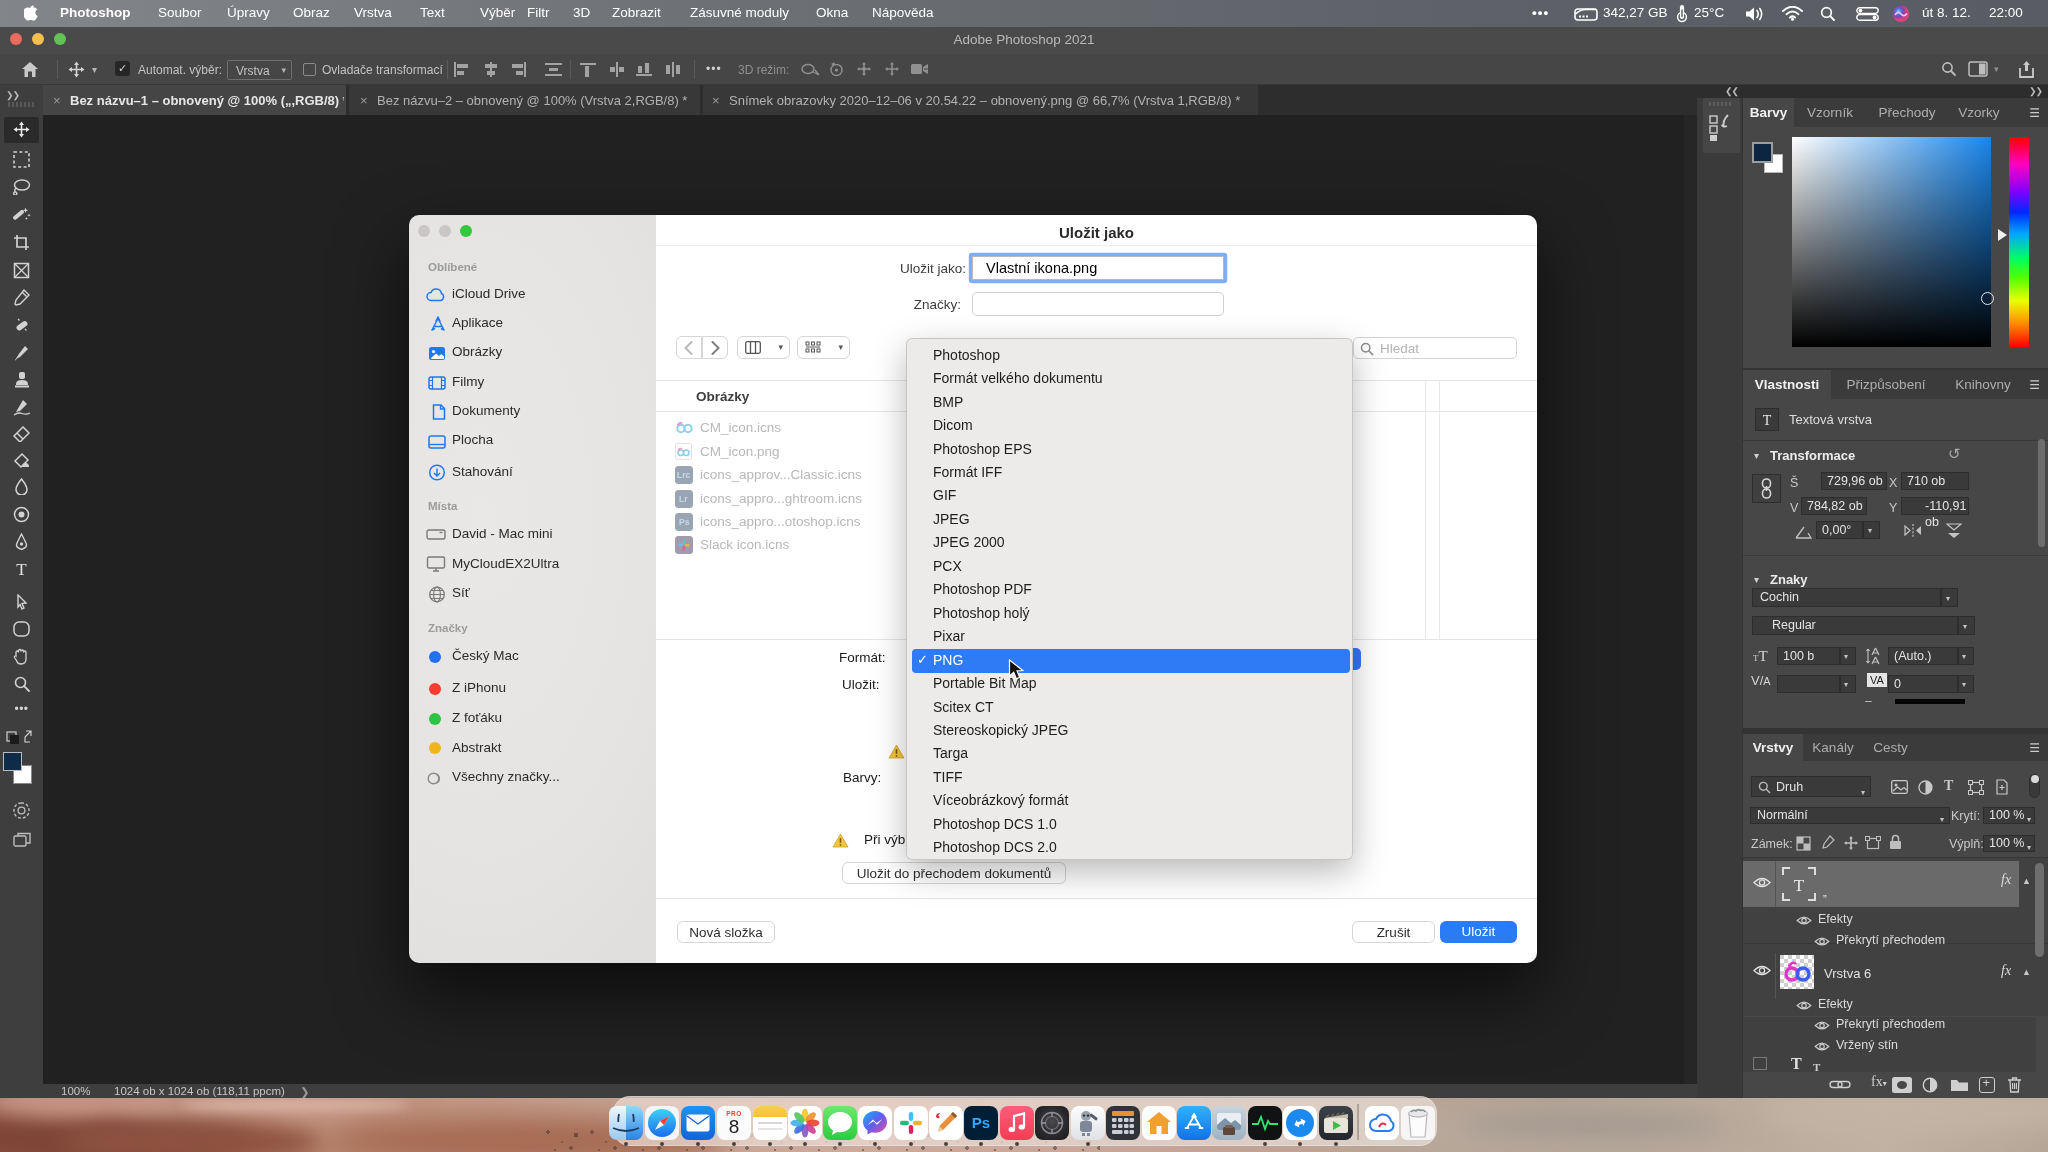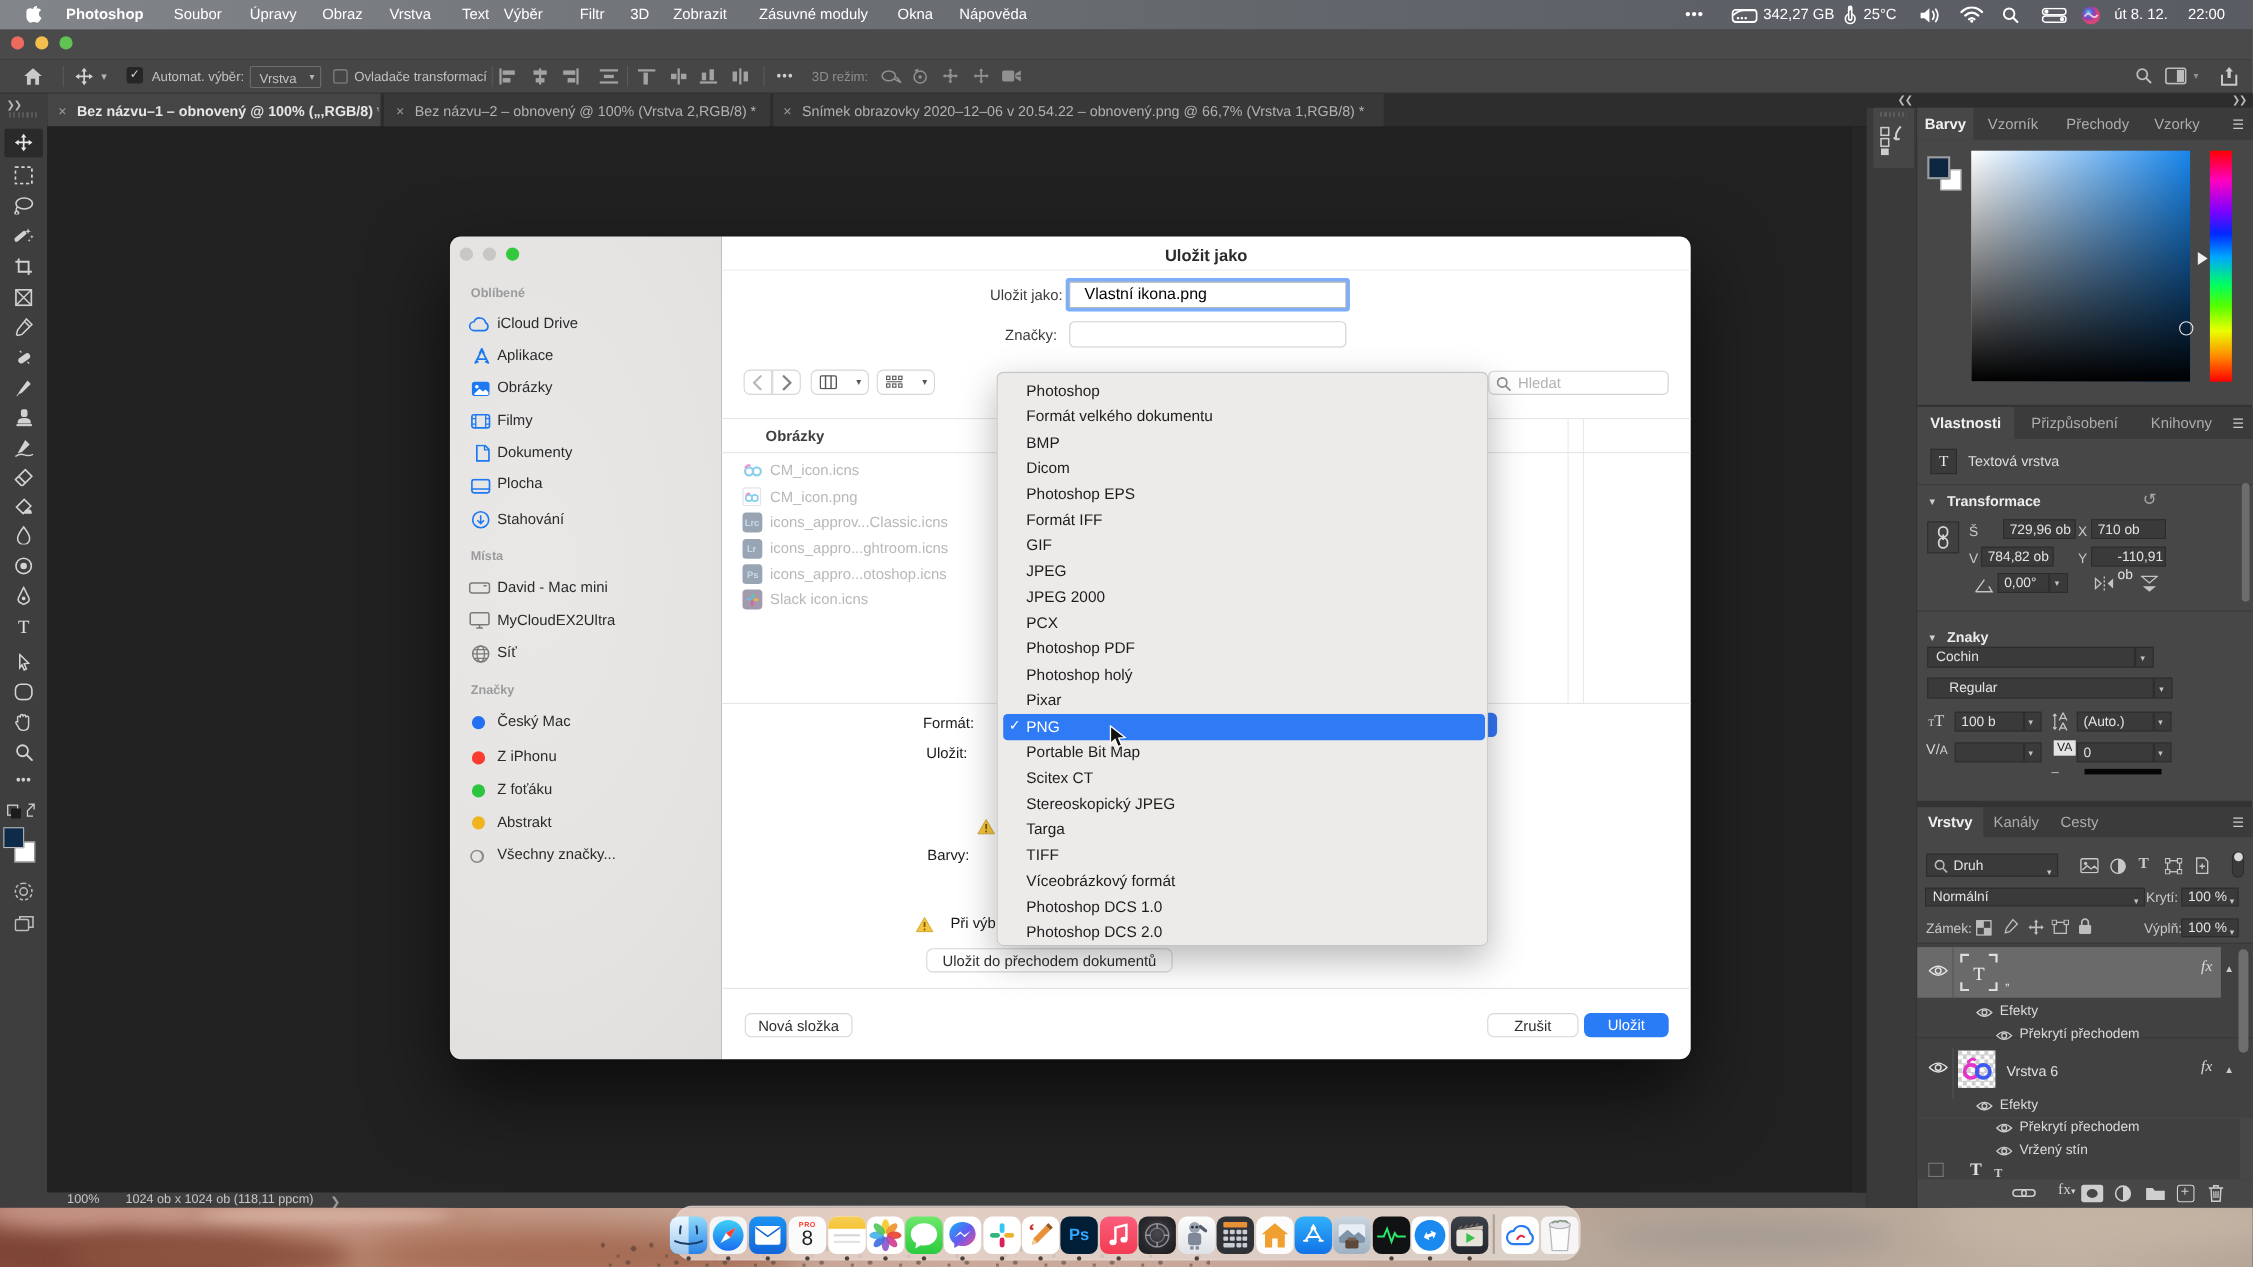--- a/index.html
+++ b/index.html
@@ -81,21 +81,21 @@
     <svg class="mi" style="left:24px;top:5px;" width="14" height="17" viewBox="0 0 28 34">
         <path d="M19.3 0.5 C19.5 2.7 18.7 4.8 17.4 6.4 C16.1 8 13.9 9.2 11.9 9 C11.6 6.9 12.5 4.7 13.7 3.4 C15.1 1.8 17.4 0.7 19.3 0.5 Z" fill="#fff"></path>
         <path d="M26.6 25.1 C25.7 27.2 25.2 28.1 24 29.9 C22.4 32.4 20.1 35.5 17.2 35.5 C14.7 35.6 14 33.9 10.6 34 C7.2 34 6.4 35.6 3.9 35.5 C1.1 35.4 -1 32.7 -2.6 30.2 C-7.2 23.2 -7.7 15 -4.8 10.6 C-2.8 7.5 0.4 5.7 3.4 5.7 C6.4 5.7 8.3 7.4 10.8 7.4 C13.2 7.4 14.7 5.7 18.2 5.7 C20.9 5.7 23.7 7.2 25.7 9.7 C19.1 13.3 20.2 22.7 26.6 25.1 Z" transform="translate(4,0) scale(0.88)" fill="#fff"></path>
       </svg>
     <span class="mi" style="left:60px;font-weight:bold;">Photoshop</span>
     <span class="mi" style="left:158px;">Soubor</span>
     <span class="mi" style="left:227px;">Úpravy</span>
     <span class="mi" style="left:293px;">Obraz</span>
     <span class="mi" style="left:354px;">Vrstva</span>
     <span class="mi" style="left:420px;">Text</span>
-    <span class="mi" style="left:458px;text-align:right;">Výběr</span>
+    <span class="mi" style="left:480px;text-align:right;">Výběr</span>
     <span class="mi" style="left:527px;">Filtr</span>
     <span class="mi" style="left:573px;">3D</span>
     <span class="mi" style="left:612px;">Zobrazit</span>
     <span class="mi" style="left:690px;">Zásuvné moduly</span>
     <span class="mi" style="left:816px;">Okna</span>
     <span class="mi" style="left:872px;">Nápověda</span>
     <span class="mi" style="left:1532px;letter-spacing:1px;font-weight:bold;">•••</span>
     <svg class="mi" style="left:1574px;top:7px;" width="24" height="14" viewBox="0 0 24 14">
         <rect x="1" y="2" width="22" height="11" rx="3" fill="none" stroke="#fff" stroke-width="1.6"></rect>
         <path d="M1.5 7 Q6 2.5 12 2.5 L22.5 2.5" fill="none" stroke="#fff" stroke-width="1.6"></path>
@@ -142,20 +142,21 @@
         <circle cx="9" cy="9" r="8.2" fill="url(#siri)"></circle>
         <path d="M3 10 Q6 5.5 9 9 Q12 12.5 15 8.5" stroke="#f3c7e2" stroke-width="1.6" fill="none"></path>
       </svg>
     <span class="mi" style="left:1922px;">út 8. 12.</span>
     <span class="mi" style="left:1989px;">22:00</span>
   </div>
   <div id="titlebar" class="abs"></div>
   <div class="tl" style="left:10px;background:#ec6a5e;"></div>
   <div class="tl" style="left:32px;background:#f5bf4f;"></div>
   <div class="tl" style="left:54px;background:#61c354;"></div>
+  <div id="pstitle">Adobe Photoshop 2021</div>
   <div id="optbar" class="abs">
     <svg style="position:absolute;left:21px;top:7px;" width="18" height="17" viewBox="0 0 18 17">
         <path d="M9 1 L17 8 L14.5 8 L14.5 16 L11 16 L11 10.5 L7 10.5 L7 16 L3.5 16 L3.5 8 L1 8 Z" fill="#c9c9c9"></path>
       </svg>
     <div class="odiv" style="left:57px;"></div>
     <svg style="position:absolute;left:68px;top:7px;" width="17" height="17" viewBox="0 0 17 17">
         <path d="M8.5 0.5 L11 4 L9.3 4 L9.3 7.7 L13 7.7 L13 6 L16.5 8.5 L13 11 L13 9.3 L9.3 9.3 L9.3 13 L11 13 L8.5 16.5 L6 13 L7.7 13 L7.7 9.3 L4 9.3 L4 11 L0.5 8.5 L4 6 L4 7.7 L7.7 7.7 L7.7 4 L6 4 Z" fill="#d4d4d4"></path>
       </svg>
     <span style="position:absolute;left:92px;top:10px;color:#b4b4b4;font-size:10px;">▾</span>
     <div style="position:absolute;left:115px;top:7px;width:15px;height:15px;border-radius:3px;background:#262626;color:#d9d9d9;font-size:11px;text-align:center;line-height:15px;">✓</div>

